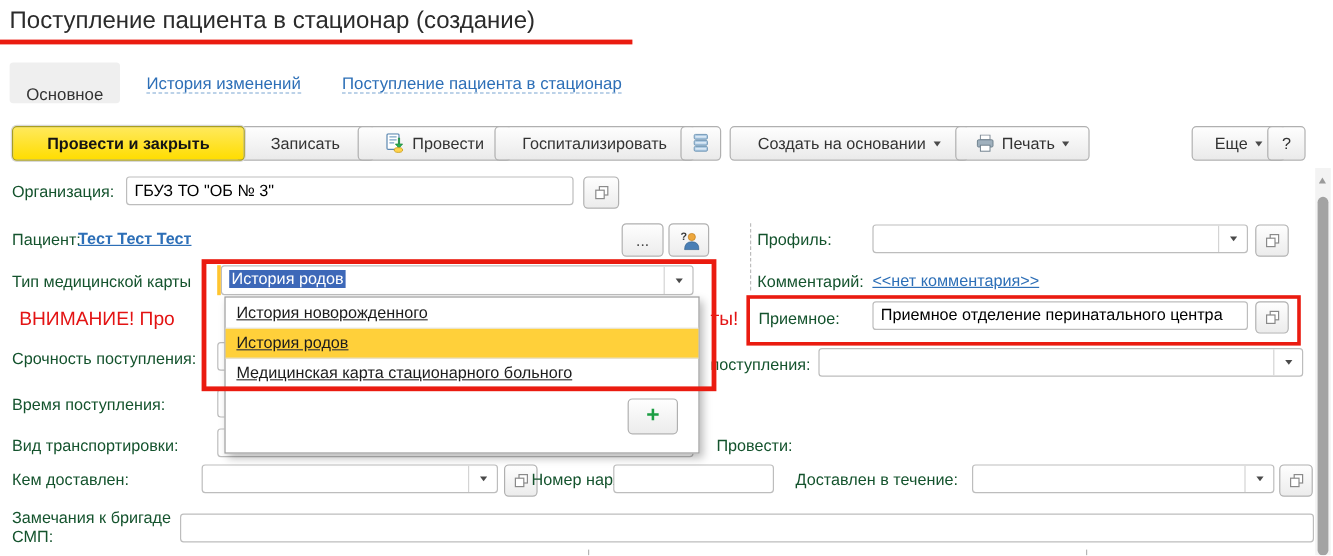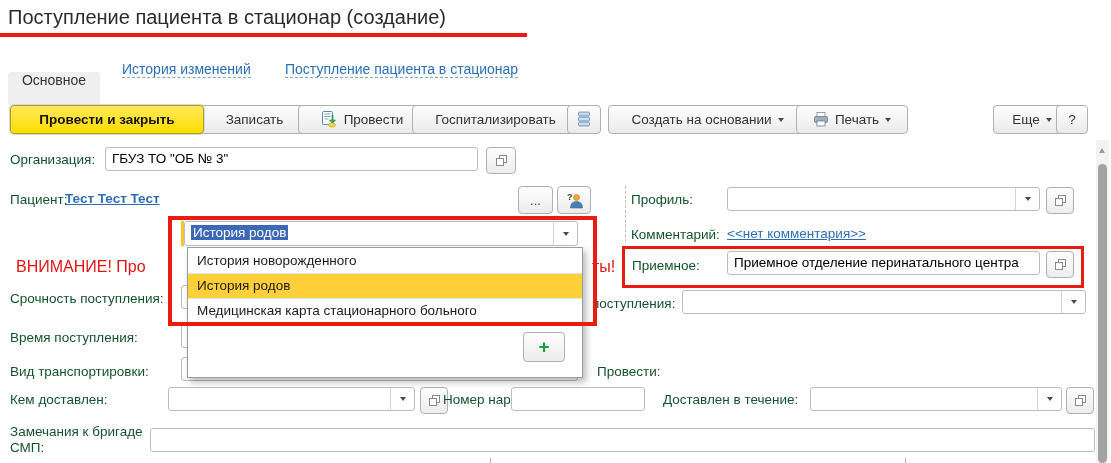--- a/index.html
+++ b/index.html
@@ -1,40 +1,40 @@
 <!DOCTYPE html>
 <html><head>
 <meta charset="utf-8">
 <style>
   html,body{margin:0;padding:0;background:#fff;}
   #screen{position:relative;width:1111px;height:463px;background:#fff;overflow:hidden;
           font-family:"Liberation Sans","DejaVu Sans",sans-serif;color:#3c3c3c;}
   .abs{position:absolute;box-sizing:border-box;}
   .lbl{position:absolute;font-size:13.5px;color:#14532d;white-space:nowrap;}
   .title{position:absolute;left:8px;top:6px;font-size:20px;color:#2b2b2b;white-space:nowrap;}
-  .tab-active{position:absolute;background:#efefef;border-radius:3px;display:flex;align-items:flex-start;
-              justify-content:center;font-size:14px;color:#333;margin-top:20px;}
+  .tab-active{position:absolute;background:#efefef;border-radius:3px;display:flex;align-items:flex-end;
+              justify-content:center;font-size:14px;color:#333;}
   .tab-link{position:absolute;font-size:14px;color:#2d6fb7;border-bottom:1px dashed #7aa6d2;
             white-space:nowrap;cursor:pointer;}
   .btn{position:absolute;height:27px;border:1px solid #b0b0b0;border-radius:4px;
        background:linear-gradient(#fefefe,#eaeaea);font-size:13.5px;color:#333;
        display:flex;align-items:center;justify-content:center;gap:6px;padding:0 10px;cursor:pointer;}
   .btn-primary{background:linear-gradient(#ffe95c,#ffdd00);border:1px solid #a99e1f;
                box-shadow:0 0 0 1px #d9d9d9;font-weight:bold;color:#141414;}
   .caret{width:0;height:0;border-left:3.5px solid transparent;border-right:3.5px solid transparent;
          border-top:4px solid #4a4a4a;display:inline-block;}
   .field{position:absolute;height:24px;border:1px solid #bdbdbd;border-radius:3px;background:#fff;
          font-size:13.5px;color:#000;padding:3px 6px 0 6px;box-sizing:border-box;white-space:nowrap;overflow:hidden;}
   .arrowcell{position:absolute;top:0;right:0;width:23px;height:22px;border-left:1px solid #d4d4d4;
              display:flex;align-items:center;justify-content:center;cursor:pointer;}
   .iconbtn{position:absolute;height:25px;border:1px solid #b0b0b0;border-radius:4px;
            background:linear-gradient(#fefefe,#ececec);display:flex;align-items:center;justify-content:center;cursor:pointer;}
   .link{position:absolute;font-size:13.5px;color:#2d6fb7;text-decoration:underline;white-space:nowrap;cursor:pointer;}
   .dd-panel{position:absolute;left:187px;top:247px;width:394px;height:129px;background:#fff;
-            border:1px solid #9c9c9c;box-shadow:3px 4px 7px rgba(0,0,0,.28);z-index:20;}
+            border:1px solid #9c9c9c;box-shadow:3px 4px 7px rgba(0,0,0,.28);z-index:20;text-decoration:underline;}
   .dd-opt{height:24px;line-height:24px;padding:0 9px;border-bottom:1px solid #e4e4e4;
           font-size:13.5px;color:#1c1c1c;white-space:nowrap;overflow:hidden;cursor:pointer;}
   .dd-opt.sel{background:#ffd03a;}
   .dd-add{position:absolute;right:17px;bottom:15px;width:40px;height:28px;border:1px solid #b0b0b0;
           border-radius:4px;background:linear-gradient(#fefefe,#ececec);display:flex;align-items:center;
           justify-content:center;font-size:19px;font-weight:bold;color:#1d9e44;cursor:pointer;}
   .ann{position:absolute;z-index:30;pointer-events:none;}
   .warn{position:absolute;font-size:16px;color:#e31414;white-space:nowrap;z-index:1;}
   .covered{z-index:0;}
   .vscroll{position:absolute;left:1096px;top:140px;width:13px;height:323px;background:#f3f3f3;z-index:25;}
@@ -125,20 +125,21 @@
     <span>...</span>
   </div>
   <div class="iconbtn" style="left:557px;top:186px;width:32px;height:26px;">
     <svg width="17" height="17" viewBox="0 0 17 17">
       <text x="1" y="8" font-size="9" font-weight="bold" fill="#3a3a3a">?</text>
       <circle cx="10.5" cy="5.5" r="3" fill="#eda73d" stroke="#c07f1d" stroke-width="0.6"></circle>
       <path d="M4.5 16 Q4.5 9.5 10.5 9.5 Q16.5 9.5 16.5 16 Z" fill="#4a7fb5" stroke="#33638f" stroke-width="0.6"></path>
     </svg>
   </div>
 
+  <div class="lbl" style="left:10px;top:227px;">Тип медицинской карты</div>
   <div class="abs" style="left:181px;top:221px;width:3px;height:25px;background:#ffc52f;z-index:2;"></div>
   <div class="field" style="left:184px;top:221px;width:394px;height:25px;padding-top:0;">
     <span style="display:inline-block;margin-top:3px;background:#3d68b8;color:#fff;padding:0 2px;">История родов</span>
     <span class="arrowcell" style="height:23px;">
       <span class="caret"></span>
     </span>
   </div>
 
   <div class="warn" style="left:16px;top:258px;width:177px;overflow:hidden;">ВНИМАНИЕ! Про</div>
   <div class="warn" style="left:592px;top:258px;">ты!</div>

